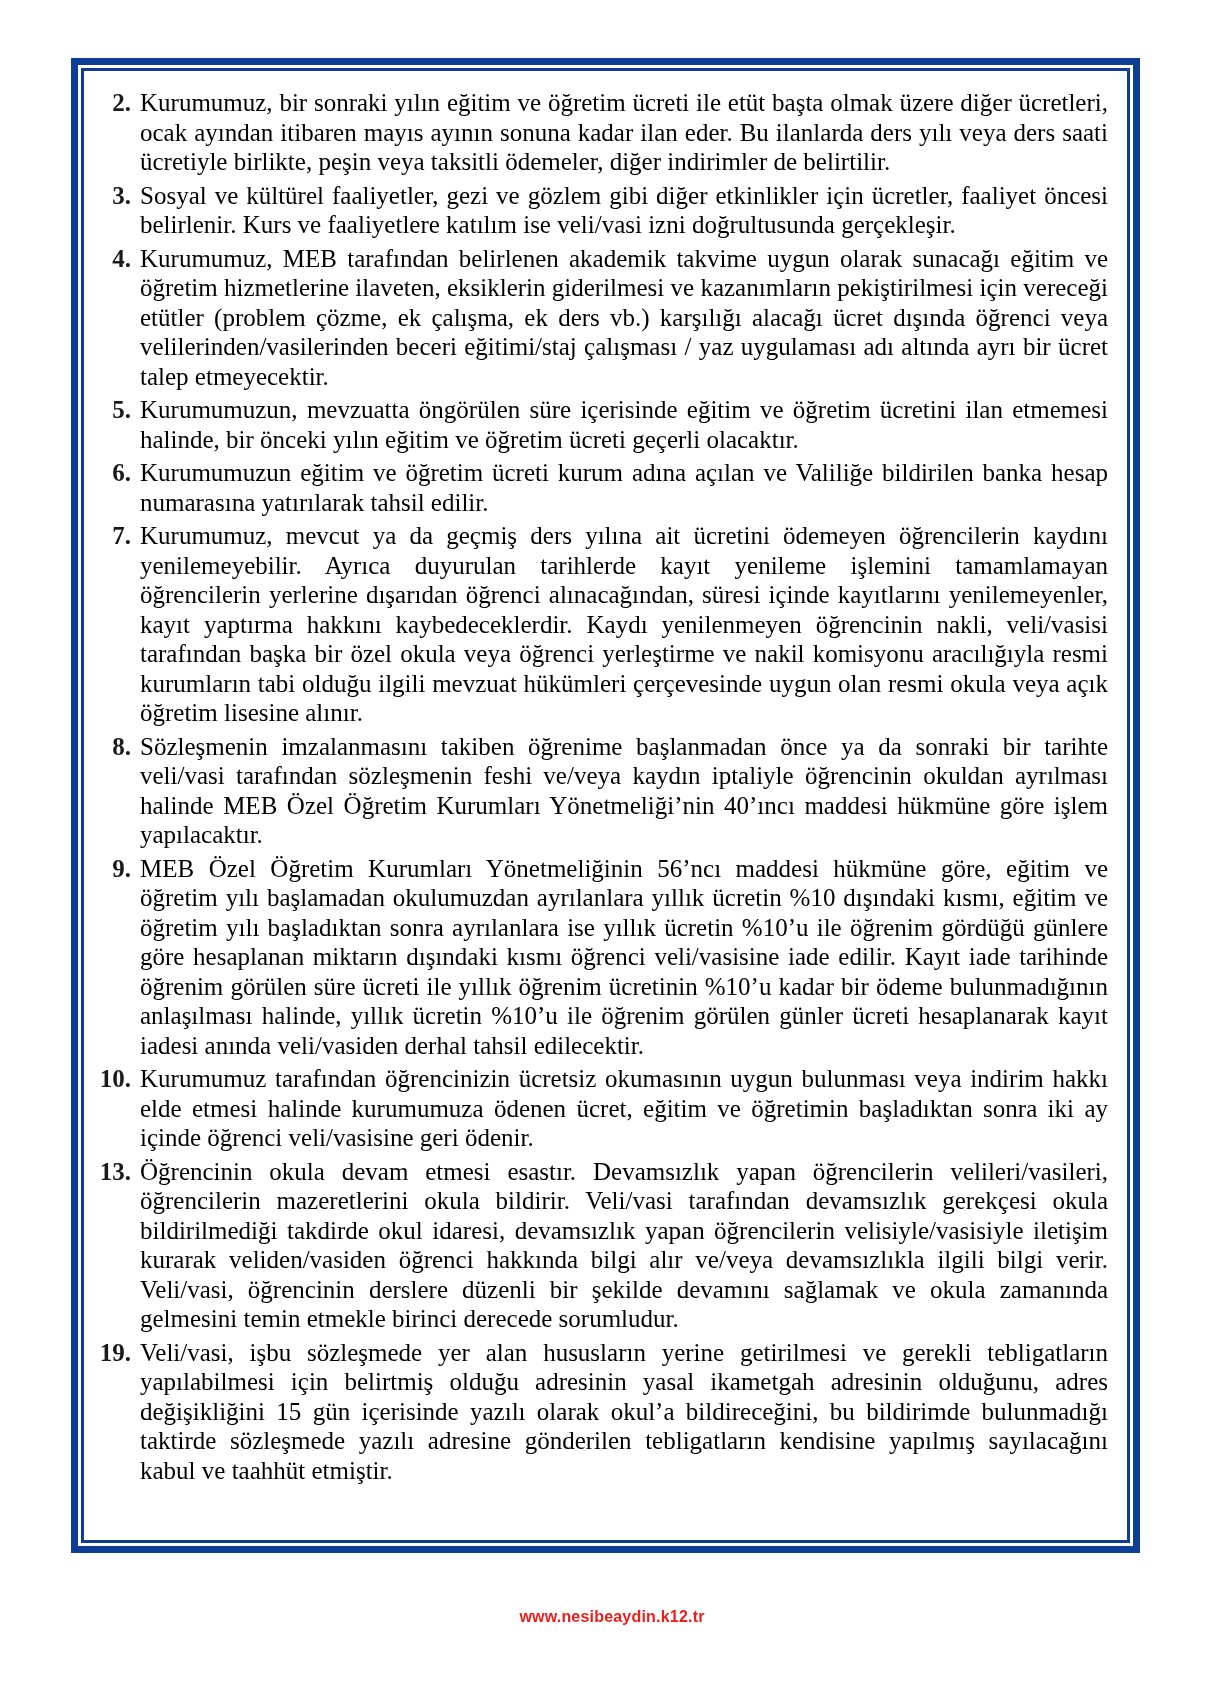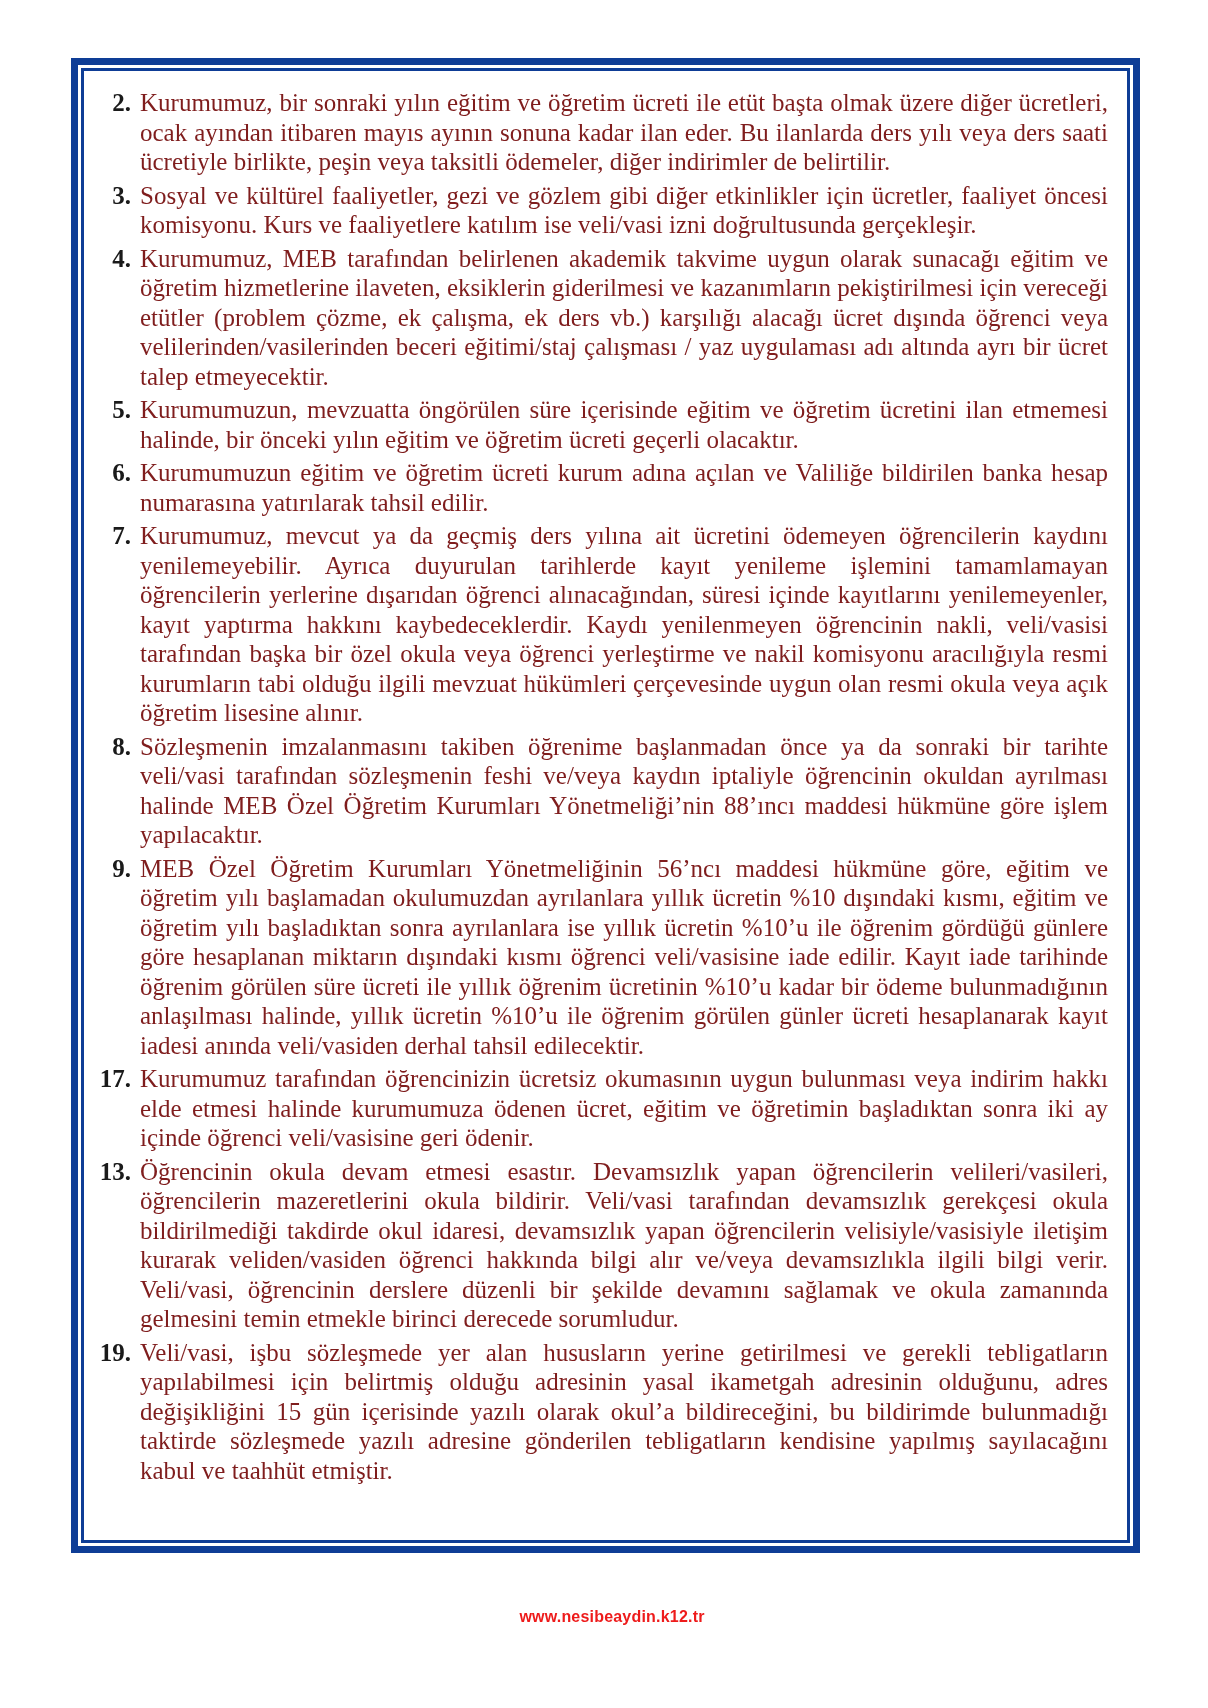--- a/index.html
+++ b/index.html
@@ -53,21 +53,21 @@
     font-size: 25px;
     line-height: 29.5px;
     color: #1a1a1a;
     white-space: nowrap;
   }
   .text {
     flex: 1 1 auto;
     margin-left: 9px;
     font-size: 25px;
     line-height: 29.5px;
-    color: #7f1d1d;
+    color: #000000;
     text-align: justify;
     text-justify: inter-word;
   }
   .footer {
     position: absolute;
     left: 8px;
     top: 1608px;
     width: 1208px;
     text-align: center;
   }
@@ -87,21 +87,21 @@
     <div class="frame-inner">
       <div class="items">
 
           <div class="item">
             <span class="num">2.</span>
             <span class="text">Kurumumuz, bir sonraki yılın eğitim ve öğretim ücreti ile etüt başta olmak üzere diğer ücretleri, ocak ayından itibaren mayıs ayının sonuna kadar ilan eder. Bu ilanlarda ders yılı veya ders saati ücretiyle birlikte, peşin veya taksitli ödemeler, diğer indirimler de belirtilir.</span>
           </div>
 
           <div class="item">
             <span class="num">3.</span>
-            <span class="text">Sosyal ve kültürel faaliyetler, gezi ve gözlem gibi diğer etkinlikler için ücretler, faaliyet öncesi komisyonu. Kurs ve faaliyetlere katılım ise veli/vasi izni doğrultusunda gerçekleşir.</span>
+            <span class="text">Sosyal ve kültürel faaliyetler, gezi ve gözlem gibi diğer etkinlikler için ücretler, faaliyet öncesi belirlenir. Kurs ve faaliyetlere katılım ise veli/vasi izni doğrultusunda gerçekleşir.</span>
           </div>
 
           <div class="item">
             <span class="num">4.</span>
             <span class="text">Kurumumuz, MEB tarafından belirlenen akademik takvime uygun olarak sunacağı eğitim ve öğretim hizmetlerine ilaveten, eksiklerin giderilmesi ve kazanımların pekiştirilmesi için vereceği etütler (problem çözme, ek çalışma, ek ders vb.) karşılığı alacağı ücret dışında öğrenci veya velilerinden/vasilerinden beceri eğitimi/staj çalışması / yaz uygulaması adı altında ayrı bir ücret talep etmeyecektir.</span>
           </div>
 
           <div class="item">
             <span class="num">5.</span>
             <span class="text">Kurumumuzun, mevzuatta öngörülen süre içerisinde eğitim ve öğretim ücretini ilan etmemesi halinde, bir önceki yılın eğitim ve öğretim ücreti geçerli olacaktır.</span>
@@ -112,30 +112,30 @@
             <span class="text">Kurumumuzun eğitim ve öğretim ücreti kurum adına açılan ve Valiliğe bildirilen banka hesap numarasına yatırılarak tahsil edilir.</span>
           </div>
 
           <div class="item">
             <span class="num">7.</span>
             <span class="text">Kurumumuz, mevcut ya da geçmiş ders yılına ait ücretini ödemeyen öğrencilerin kaydını yenilemeyebilir. Ayrıca duyurulan tarihlerde kayıt yenileme işlemini tamamlamayan öğrencilerin yerlerine dışarıdan öğrenci alınacağından, süresi içinde kayıtlarını yenilemeyenler, kayıt yaptırma hakkını kaybedeceklerdir. Kaydı yenilenmeyen öğrencinin nakli, veli/vasisi tarafından başka bir özel okula veya öğrenci yerleştirme ve nakil komisyonu aracılığıyla resmi kurumların tabi olduğu ilgili mevzuat hükümleri çerçevesinde uygun olan resmi okula veya açık öğretim lisesine alınır.</span>
           </div>
 
           <div class="item">
             <span class="num">8.</span>
-            <span class="text">Sözleşmenin imzalanmasını takiben öğrenime başlanmadan önce ya da sonraki bir tarihte veli/vasi tarafından sözleşmenin feshi ve/veya kaydın iptaliyle öğrencinin okuldan ayrılması halinde MEB Özel Öğretim Kurumları Yönetmeliği’nin 88’ıncı maddesi hükmüne göre işlem yapılacaktır.</span>
+            <span class="text">Sözleşmenin imzalanmasını takiben öğrenime başlanmadan önce ya da sonraki bir tarihte veli/vasi tarafından sözleşmenin feshi ve/veya kaydın iptaliyle öğrencinin okuldan ayrılması halinde MEB Özel Öğretim Kurumları Yönetmeliği’nin 40’ıncı maddesi hükmüne göre işlem yapılacaktır.</span>
           </div>
 
           <div class="item">
             <span class="num">9.</span>
             <span class="text">MEB Özel Öğretim Kurumları Yönetmeliğinin 56’ncı maddesi hükmüne göre, eğitim ve öğretim yılı başlamadan okulumuzdan ayrılanlara yıllık ücretin %10 dışındaki kısmı, eğitim ve öğretim yılı başladıktan sonra ayrılanlara ise yıllık ücretin %10’u ile öğrenim gördüğü günlere göre hesaplanan miktarın dışındaki kısmı öğrenci veli/vasisine iade edilir. Kayıt iade tarihinde öğrenim görülen süre ücreti ile yıllık öğrenim ücretinin %10’u kadar bir ödeme bulunmadığının anlaşılması halinde, yıllık ücretin %10’u ile öğrenim görülen günler ücreti hesaplanarak kayıt iadesi anında veli/vasiden derhal tahsil edilecektir.</span>
           </div>
 
           <div class="item">
-            <span class="num">17.</span>
+            <span class="num">10.</span>
             <span class="text">Kurumumuz tarafından öğrencinizin ücretsiz okumasının uygun bulunması veya indirim hakkı elde etmesi halinde kurumumuza ödenen ücret, eğitim ve öğretimin başladıktan sonra iki ay içinde öğrenci veli/vasisine geri ödenir.</span>
           </div>
 
 
           <div class="item">
             <span class="num">13.</span>
             <span class="text">Öğrencinin okula devam etmesi esastır. Devamsızlık yapan öğrencilerin velileri/vasileri, öğrencilerin mazeretlerini okula bildirir. Veli/vasi tarafından devamsızlık gerekçesi okula bildirilmediği takdirde okul idaresi, devamsızlık yapan öğrencilerin velisiyle/vasisiyle iletişim kurarak veliden/vasiden öğrenci hakkında bilgi alır ve/veya devamsızlıkla ilgili bilgi verir. Veli/vasi, öğrencinin derslere düzenli bir şekilde devamını sağlamak ve okula zamanında gelmesini temin etmekle birinci derecede sorumludur.</span>
           </div>
 
           <div class="item">

